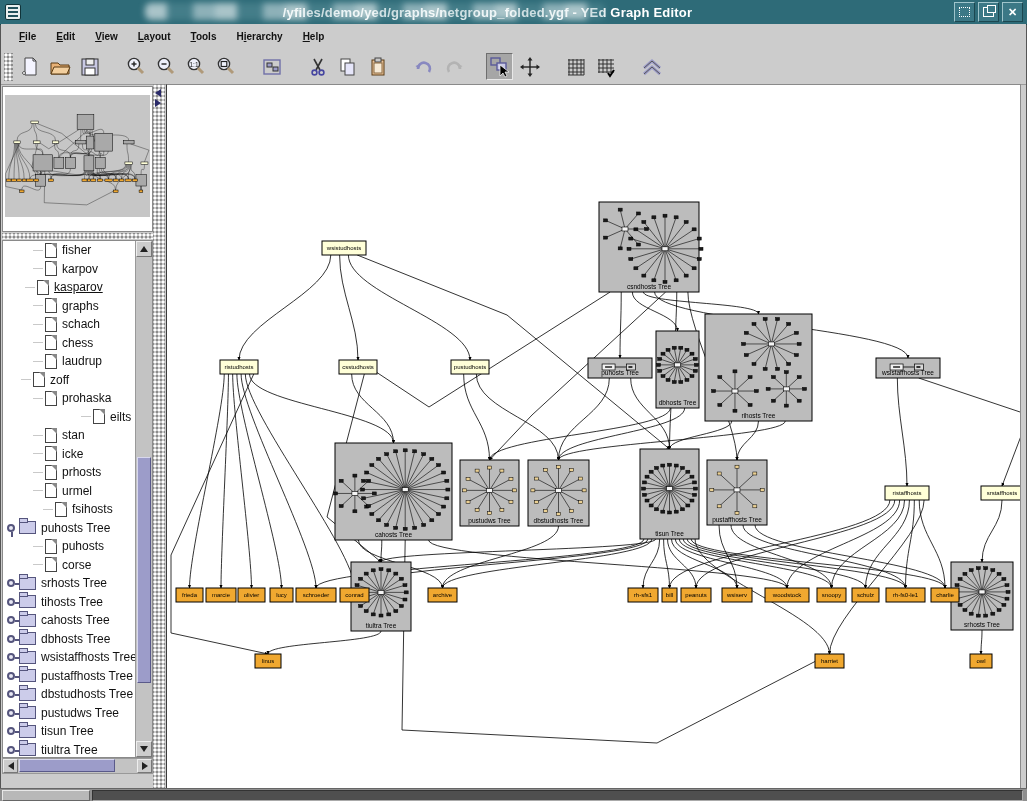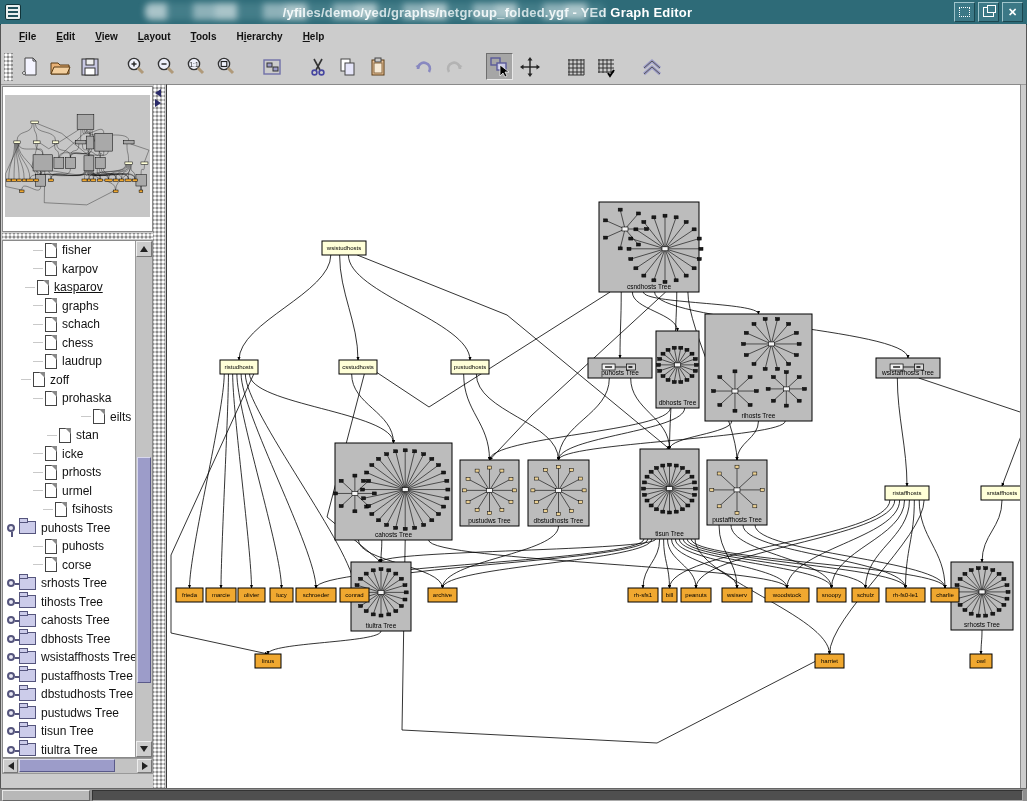--- a/index.html
+++ b/index.html
@@ -487,21 +487,21 @@
       <div class="tree-row" style="padding-left: 30px;">
         <span class="guide"></span>
         <span class="icon-leaf"></span>
         <span>prohaska</span>
       </div>
       <div class="tree-row" style="padding-left: 30px; margin-left: 48px;">
         <span class="guide"></span>
         <span class="icon-leaf"></span>
         <span>eilts</span>
       </div>
-      <div class="tree-row" style="padding-left: 44px;">
+      <div class="tree-row" style="padding-left: 30px;">
         <span class="guide"></span>
         <span class="icon-leaf"></span>
         <span>stan</span>
       </div>
       <div class="tree-row" style="padding-left: 30px;">
         <span class="guide"></span>
         <span class="icon-leaf"></span>
         <span>icke</span>
       </div>
       <div class="tree-row" style="padding-left: 30px;">

